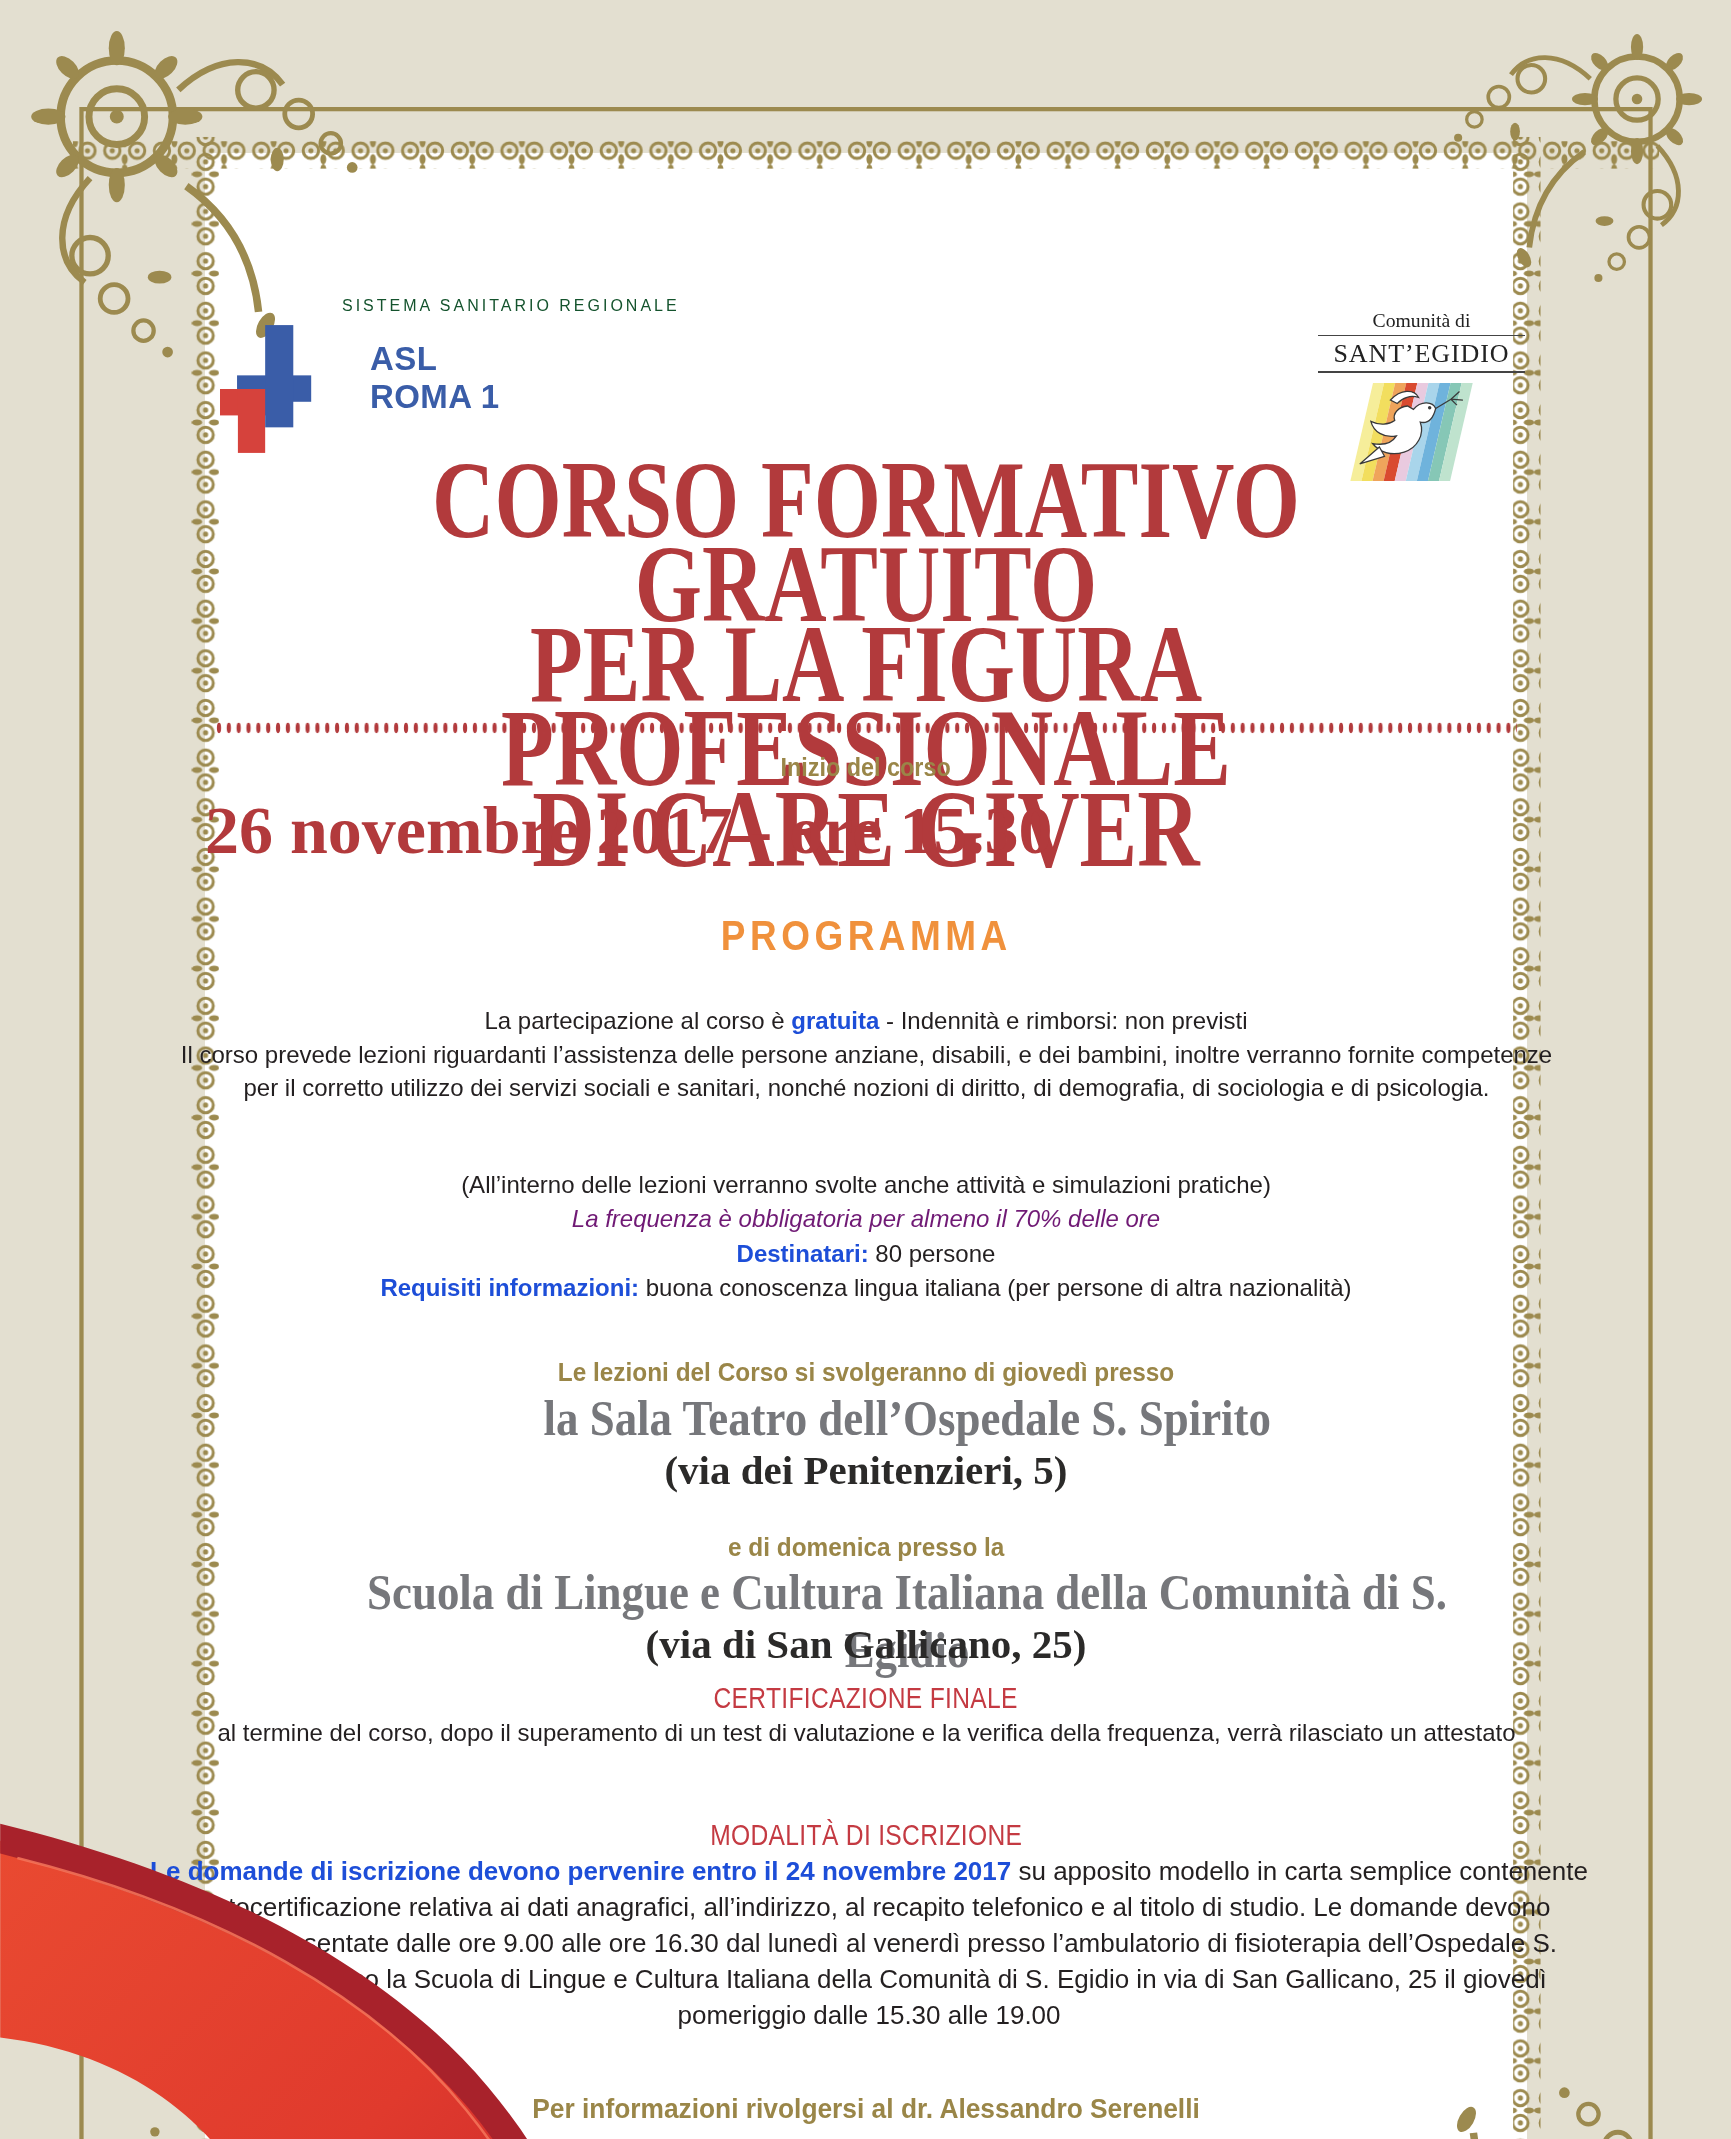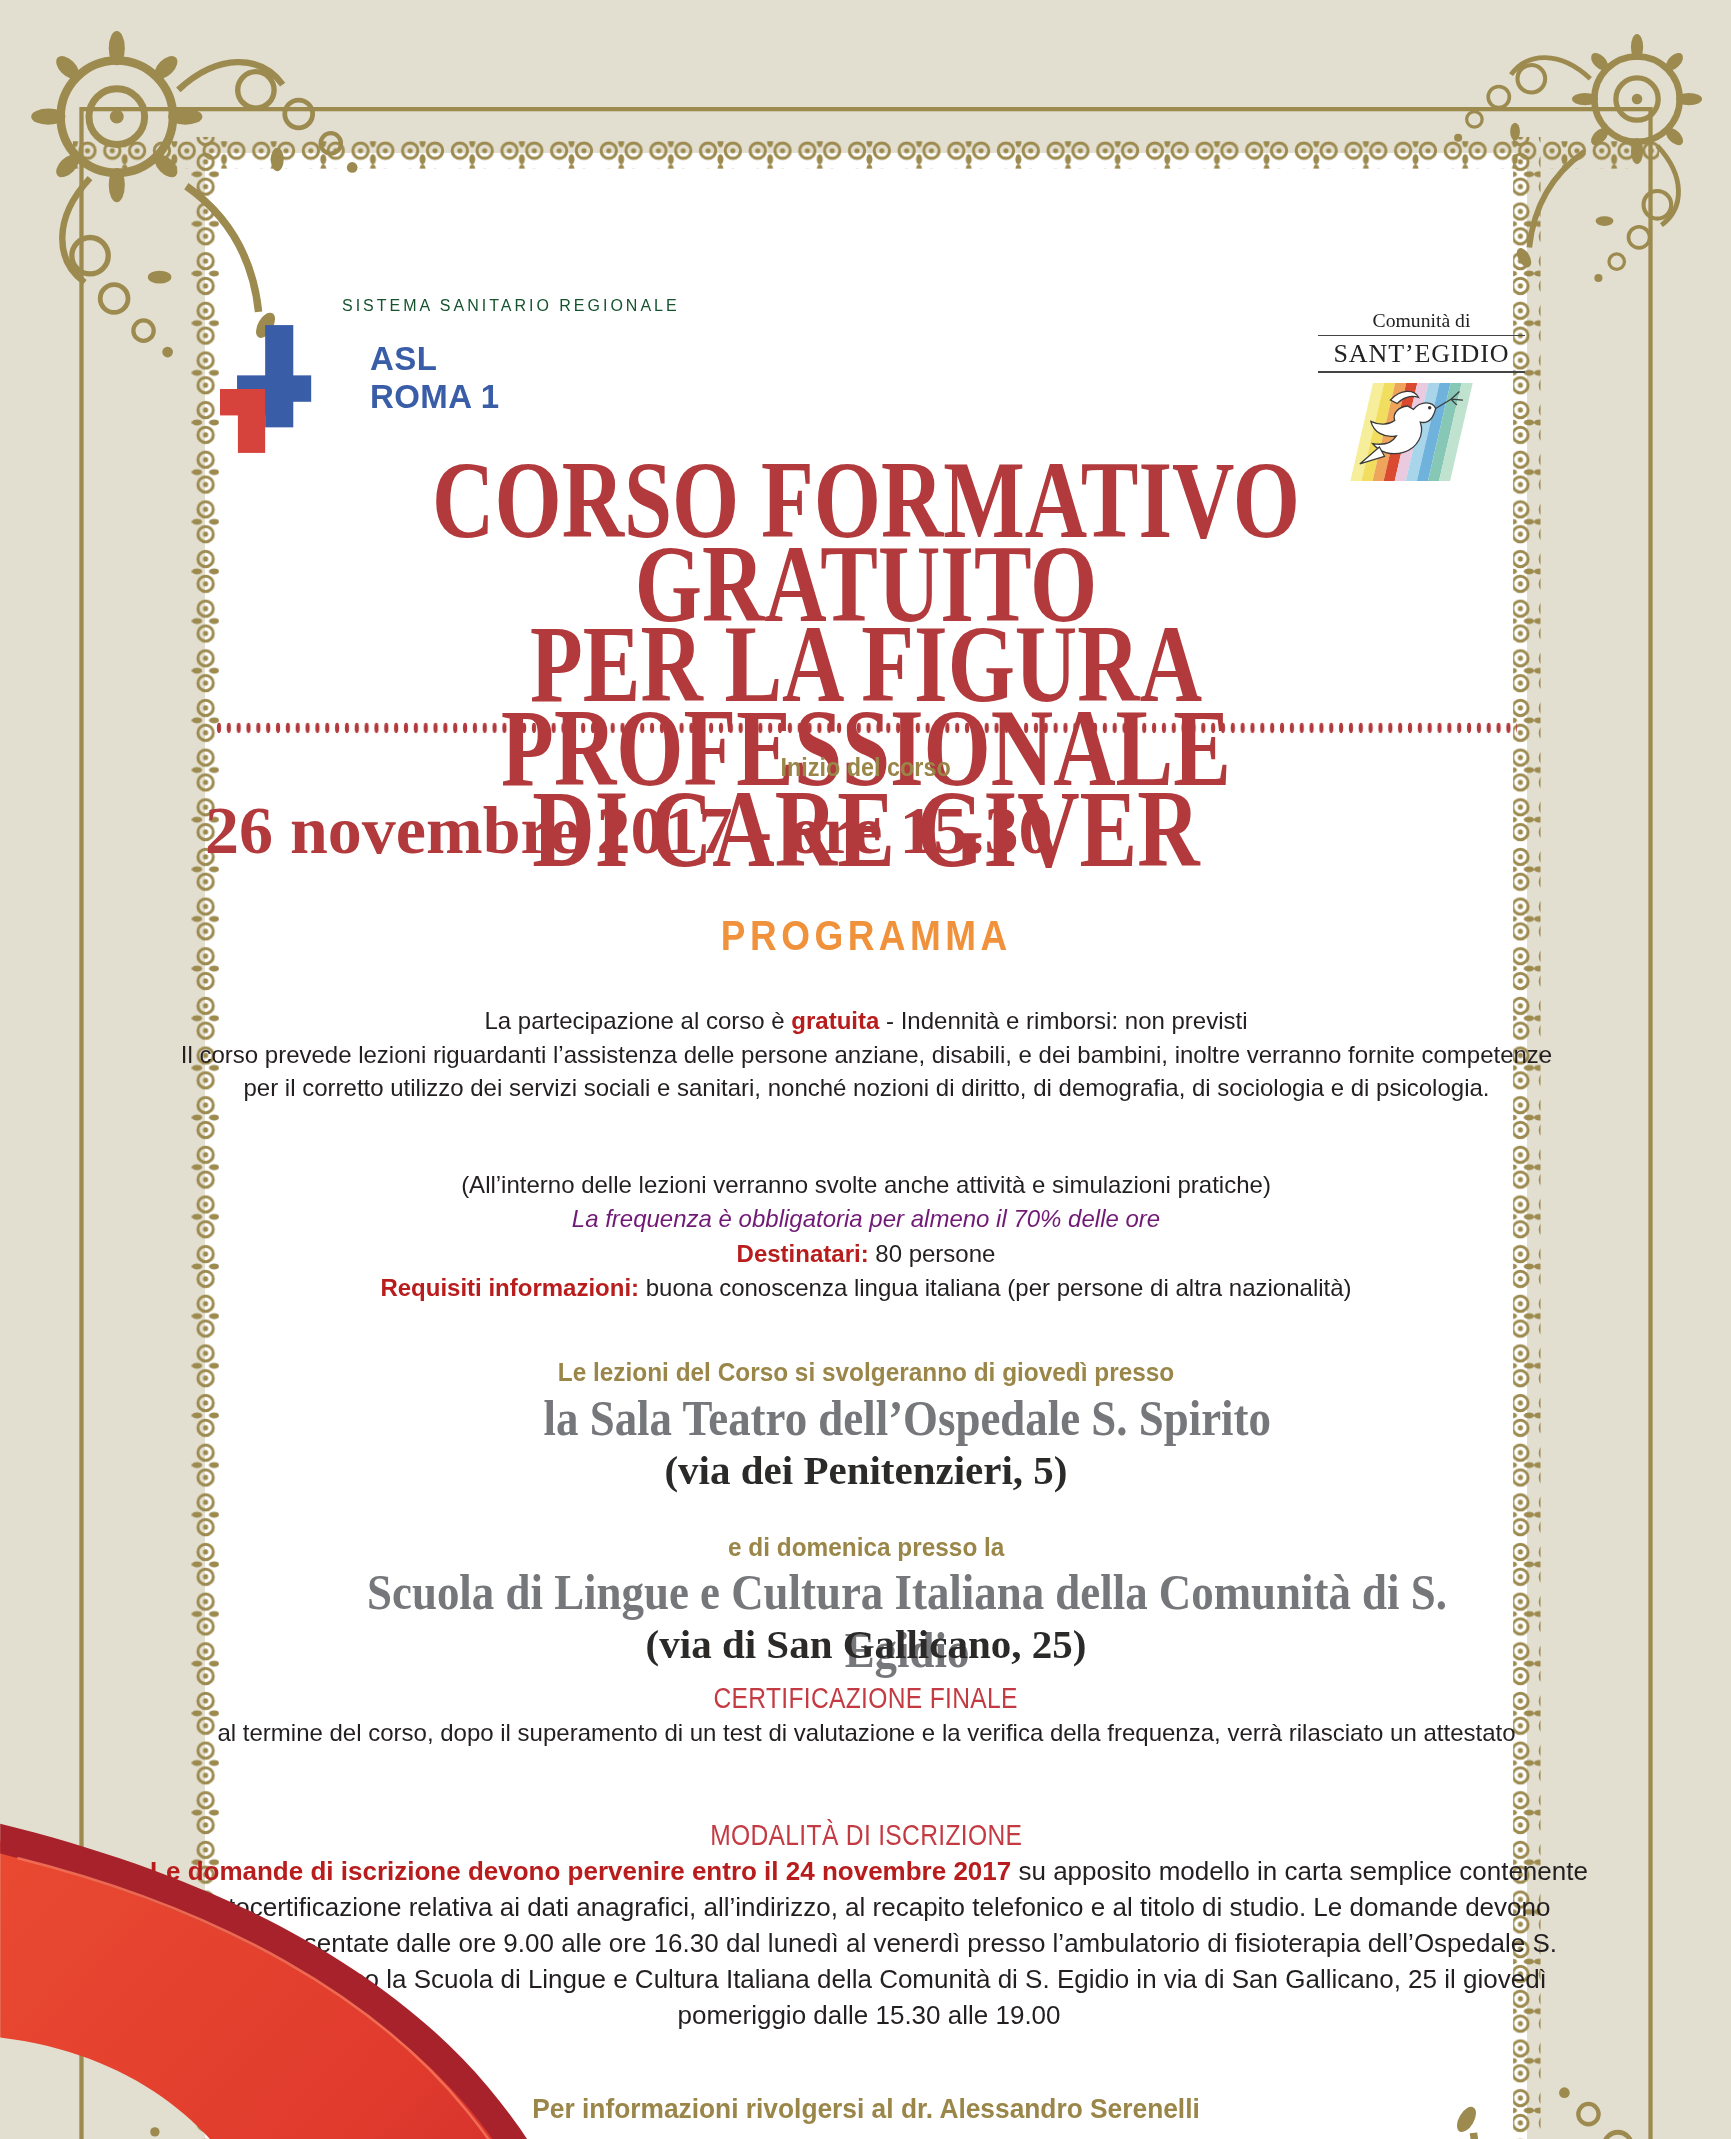--- a/index.html
+++ b/index.html
@@ -31,21 +31,21 @@
   .kicker span{display:inline-block;color:#9A8648;font-weight:bold;font-size:26px;transform:scaleX(.9);}
   .date{position:absolute;left:205px;top:791px;width:1322px;
         font-family:"Liberation Serif",serif;font-weight:bold;font-size:68px;color:#B23A3C;}
   .programma{position:absolute;left:205px;top:912px;width:1322px;text-align:center;}
   .programma span{display:inline-block;color:#F0913C;font-weight:bold;font-size:42px;
                   letter-spacing:5.1px;transform:scaleX(.88);}
 
   
   .body-par{position:absolute;left:205px;width:1322px;text-align:center;color:#231F20;
             font-size:24px;line-height:33px;}
-  .goldb{color:#b91c1c;font-weight:bold;margin-top:11px;}
+  .goldb{color:#1d4ed8;font-weight:bold;margin-top:11px;}
   .p2{left:171px;width:1391px;}
   .italic-line{font-style:italic;color:#701a75;}
   .venue-intro{position:absolute;left:205px;width:1322px;text-align:center;}
   .venue-intro span{display:inline-block;color:#9A8648;font-weight:bold;font-size:26.5px;transform:scaleX(.92);}
   .venue-name{position:absolute;left:205px;width:1322px;text-align:center;color:#76777B;margin-left:41px;}
   .venue-name span{display:inline-block;font-family:"Liberation Serif",serif;font-weight:bold;
                    font-size:51px;transform:scaleX(.88);}
   .venue-addr{position:absolute;left:205px;width:1322px;text-align:center;color:#2B2A29;
               font-family:"Liberation Serif",serif;font-weight:bold;font-size:41px;}
   .sec-head{position:absolute;left:205px;width:1322px;text-align:center;}

